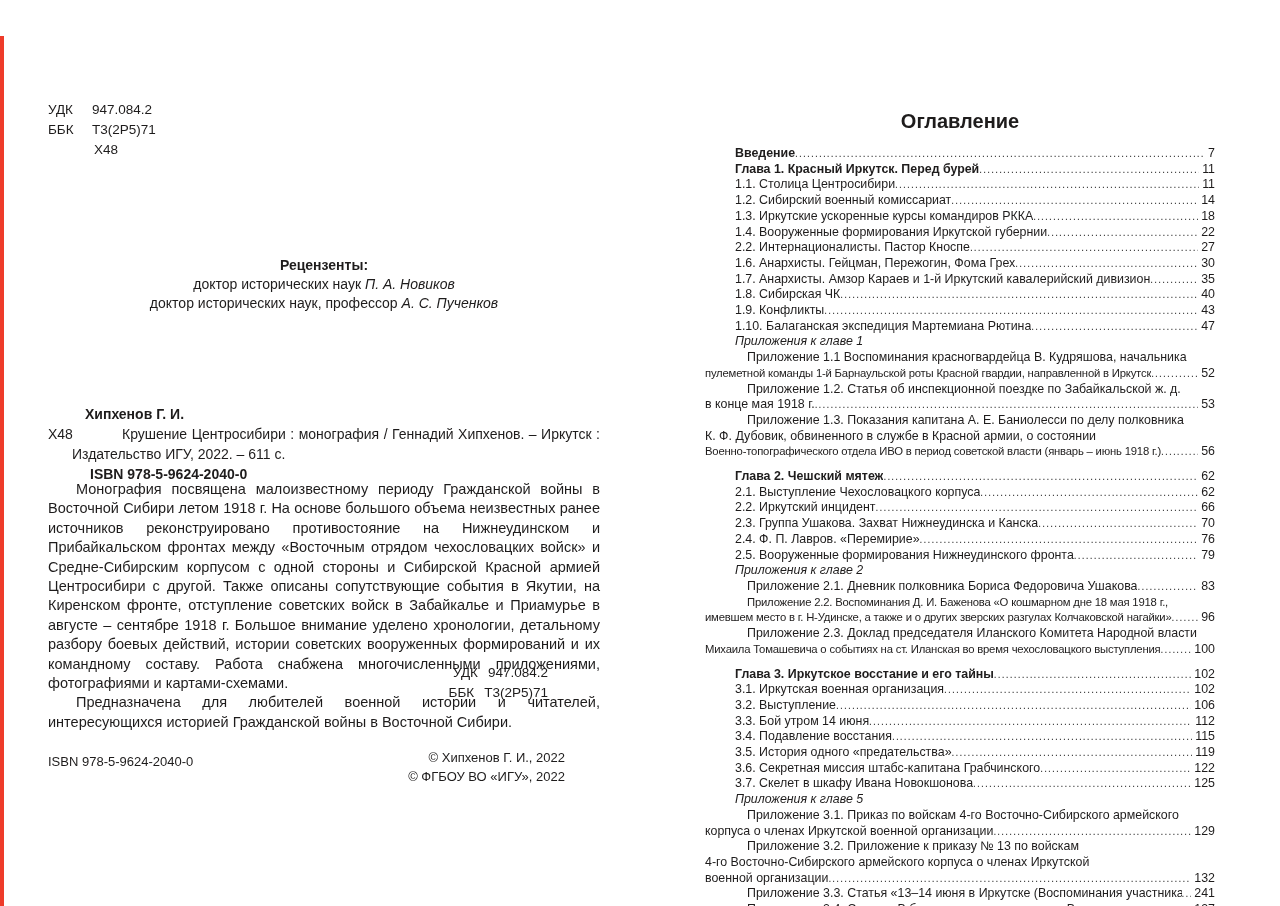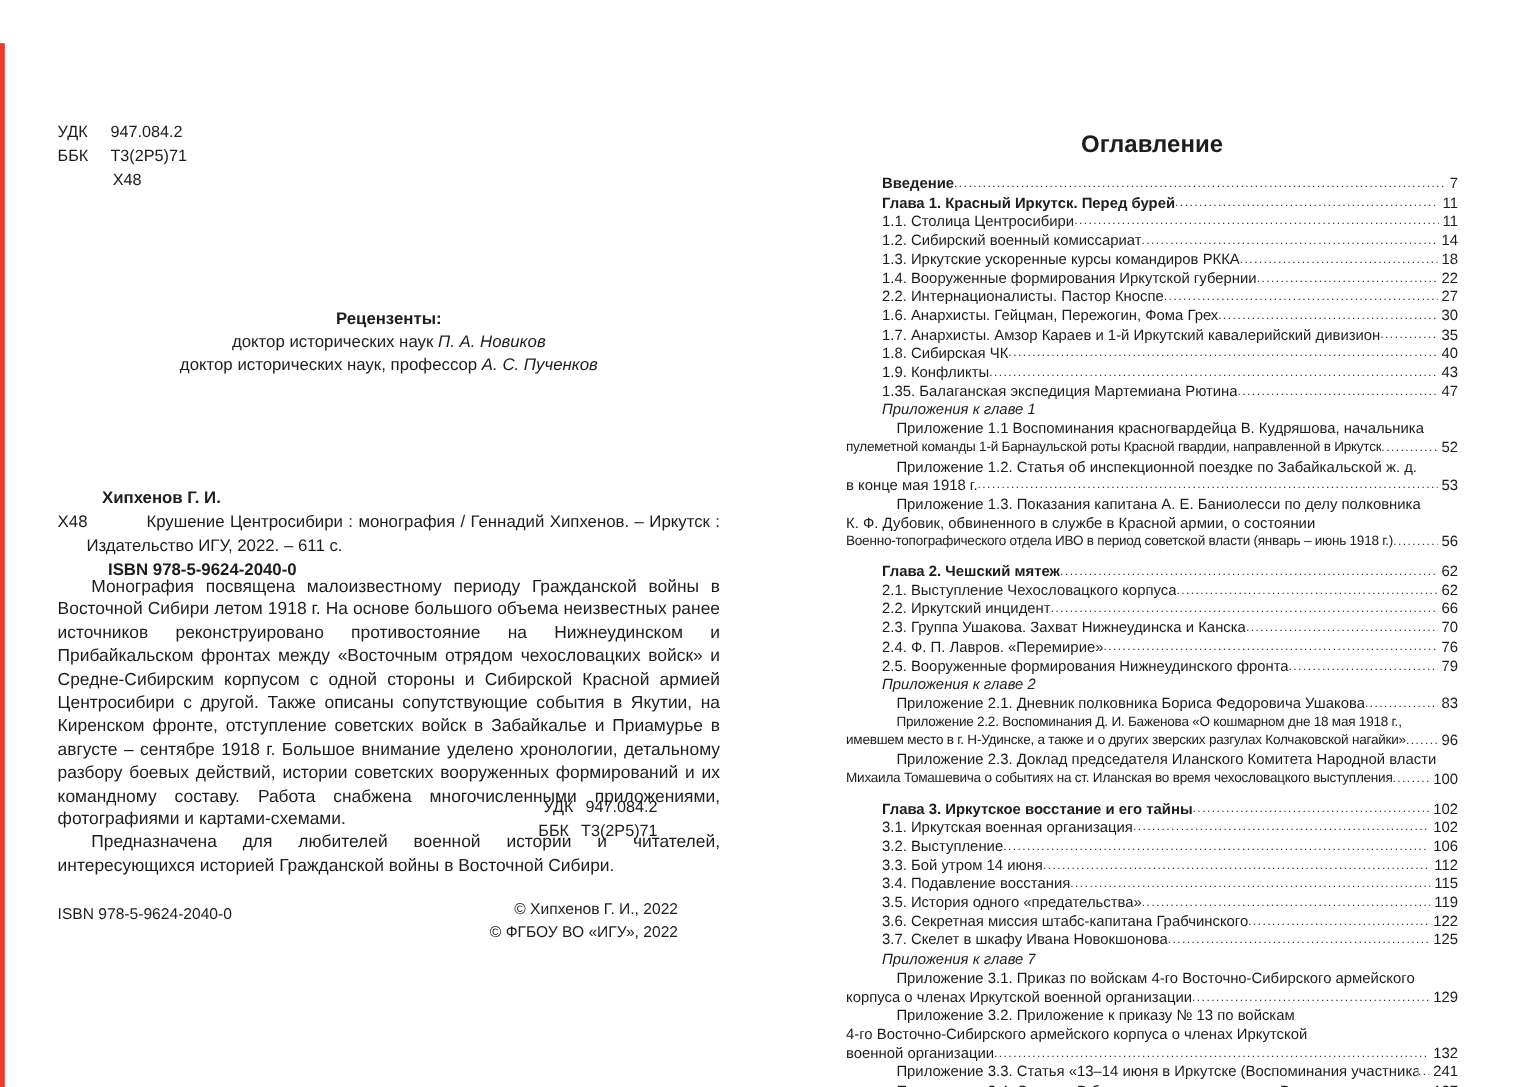--- a/index.html
+++ b/index.html
@@ -207,21 +207,21 @@
         </div>
         <div class="toc-entry normal">
           <div class="toc-line first entry">
             <span class="toc-text">1.9. Конфликты</span>
             <span class="leader"></span>
             <span class="toc-page">43</span>
           </div>
         </div>
         <div class="toc-entry normal">
           <div class="toc-line first entry">
-            <span class="toc-text">1.35. Балаганская экспедиция Мартемиана Рютина</span>
+            <span class="toc-text">1.10. Балаганская экспедиция Мартемиана Рютина</span>
             <span class="leader"></span>
             <span class="toc-page">47</span>
           </div>
         </div>
         <div class="toc-entry italic">
           <div class="toc-line first entry">
             <span class="toc-text">Приложения к главе 1</span>
           </div>
         </div>
         <div class="toc-entry normal">
@@ -382,21 +382,21 @@
         </div>
         <div class="toc-entry normal">
           <div class="toc-line first entry">
             <span class="toc-text">3.7. Скелет в шкафу Ивана Новокшонова</span>
             <span class="leader"></span>
             <span class="toc-page">125</span>
           </div>
         </div>
         <div class="toc-entry italic">
           <div class="toc-line first entry">
-            <span class="toc-text">Приложения к главе 7</span>
+            <span class="toc-text">Приложения к главе 5</span>
           </div>
         </div>
         <div class="toc-entry normal">
           <div class="toc-line first appendix">
             <span class="toc-text">Приложение 3.1. Приказ по войскам 4-го Восточно-Сибирского армейского</span>
           </div>
           <div class="toc-line cont">
             <span class="toc-text">корпуса о членах Иркутской военной организации</span>
             <span class="leader"></span>
             <span class="toc-page">129</span>

